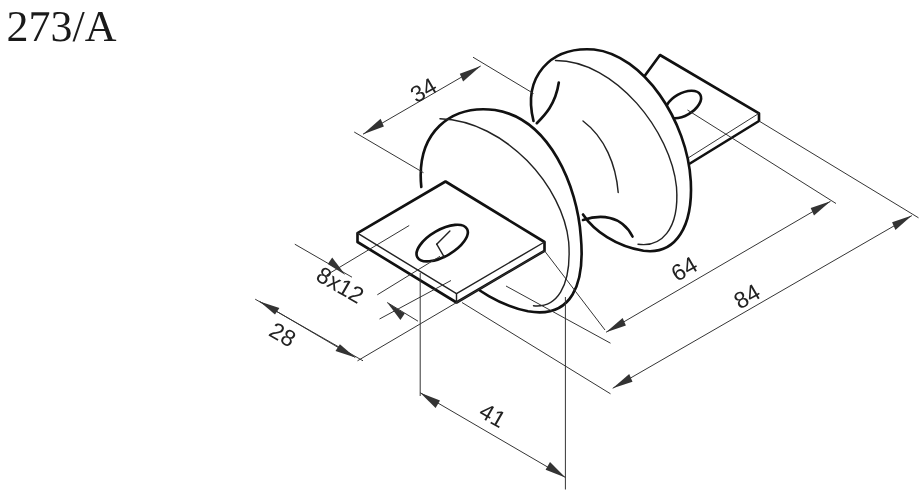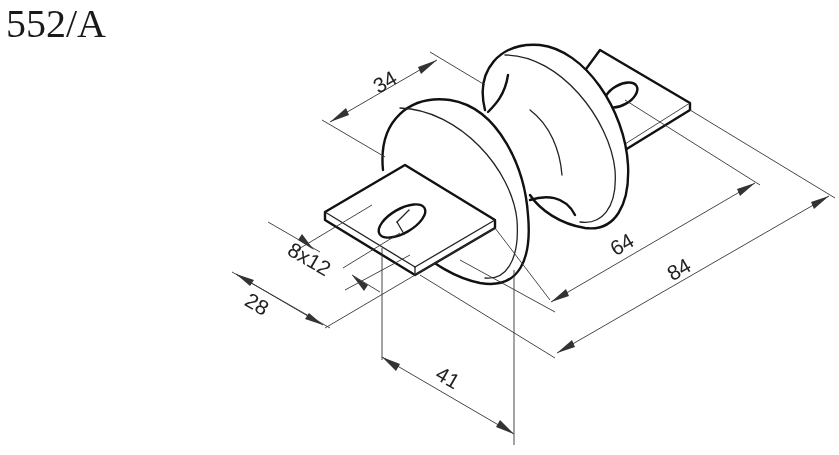--- a/index.html
+++ b/index.html
@@ -35,21 +35,21 @@
     .arrow { fill: #333; stroke: none; }
     .dimtext {
       font-family: "Liberation Sans", "DejaVu Sans", sans-serif;
       font-size: 21px;
       fill: #222;
     }
   </style>
 </head>
 <body>
 
-<div class="title">552/A</div>
+<div class="title">273/A</div>
 
 <svg class="drawing" width="839" height="455" viewBox="0 0 839 455">
 
   <g>
     <polygon class="fillw thick" points="578,80 600,50 690,103 690,110 625,150 600,130"></polygon>
     <line class="thin" x1="625" y1="144" x2="690" y2="103"></line>
 
     <ellipse class="thick fillw" cx="621" cy="95" rx="18" ry="10" transform="rotate(-30 621 95)"></ellipse>
   </g>
 

